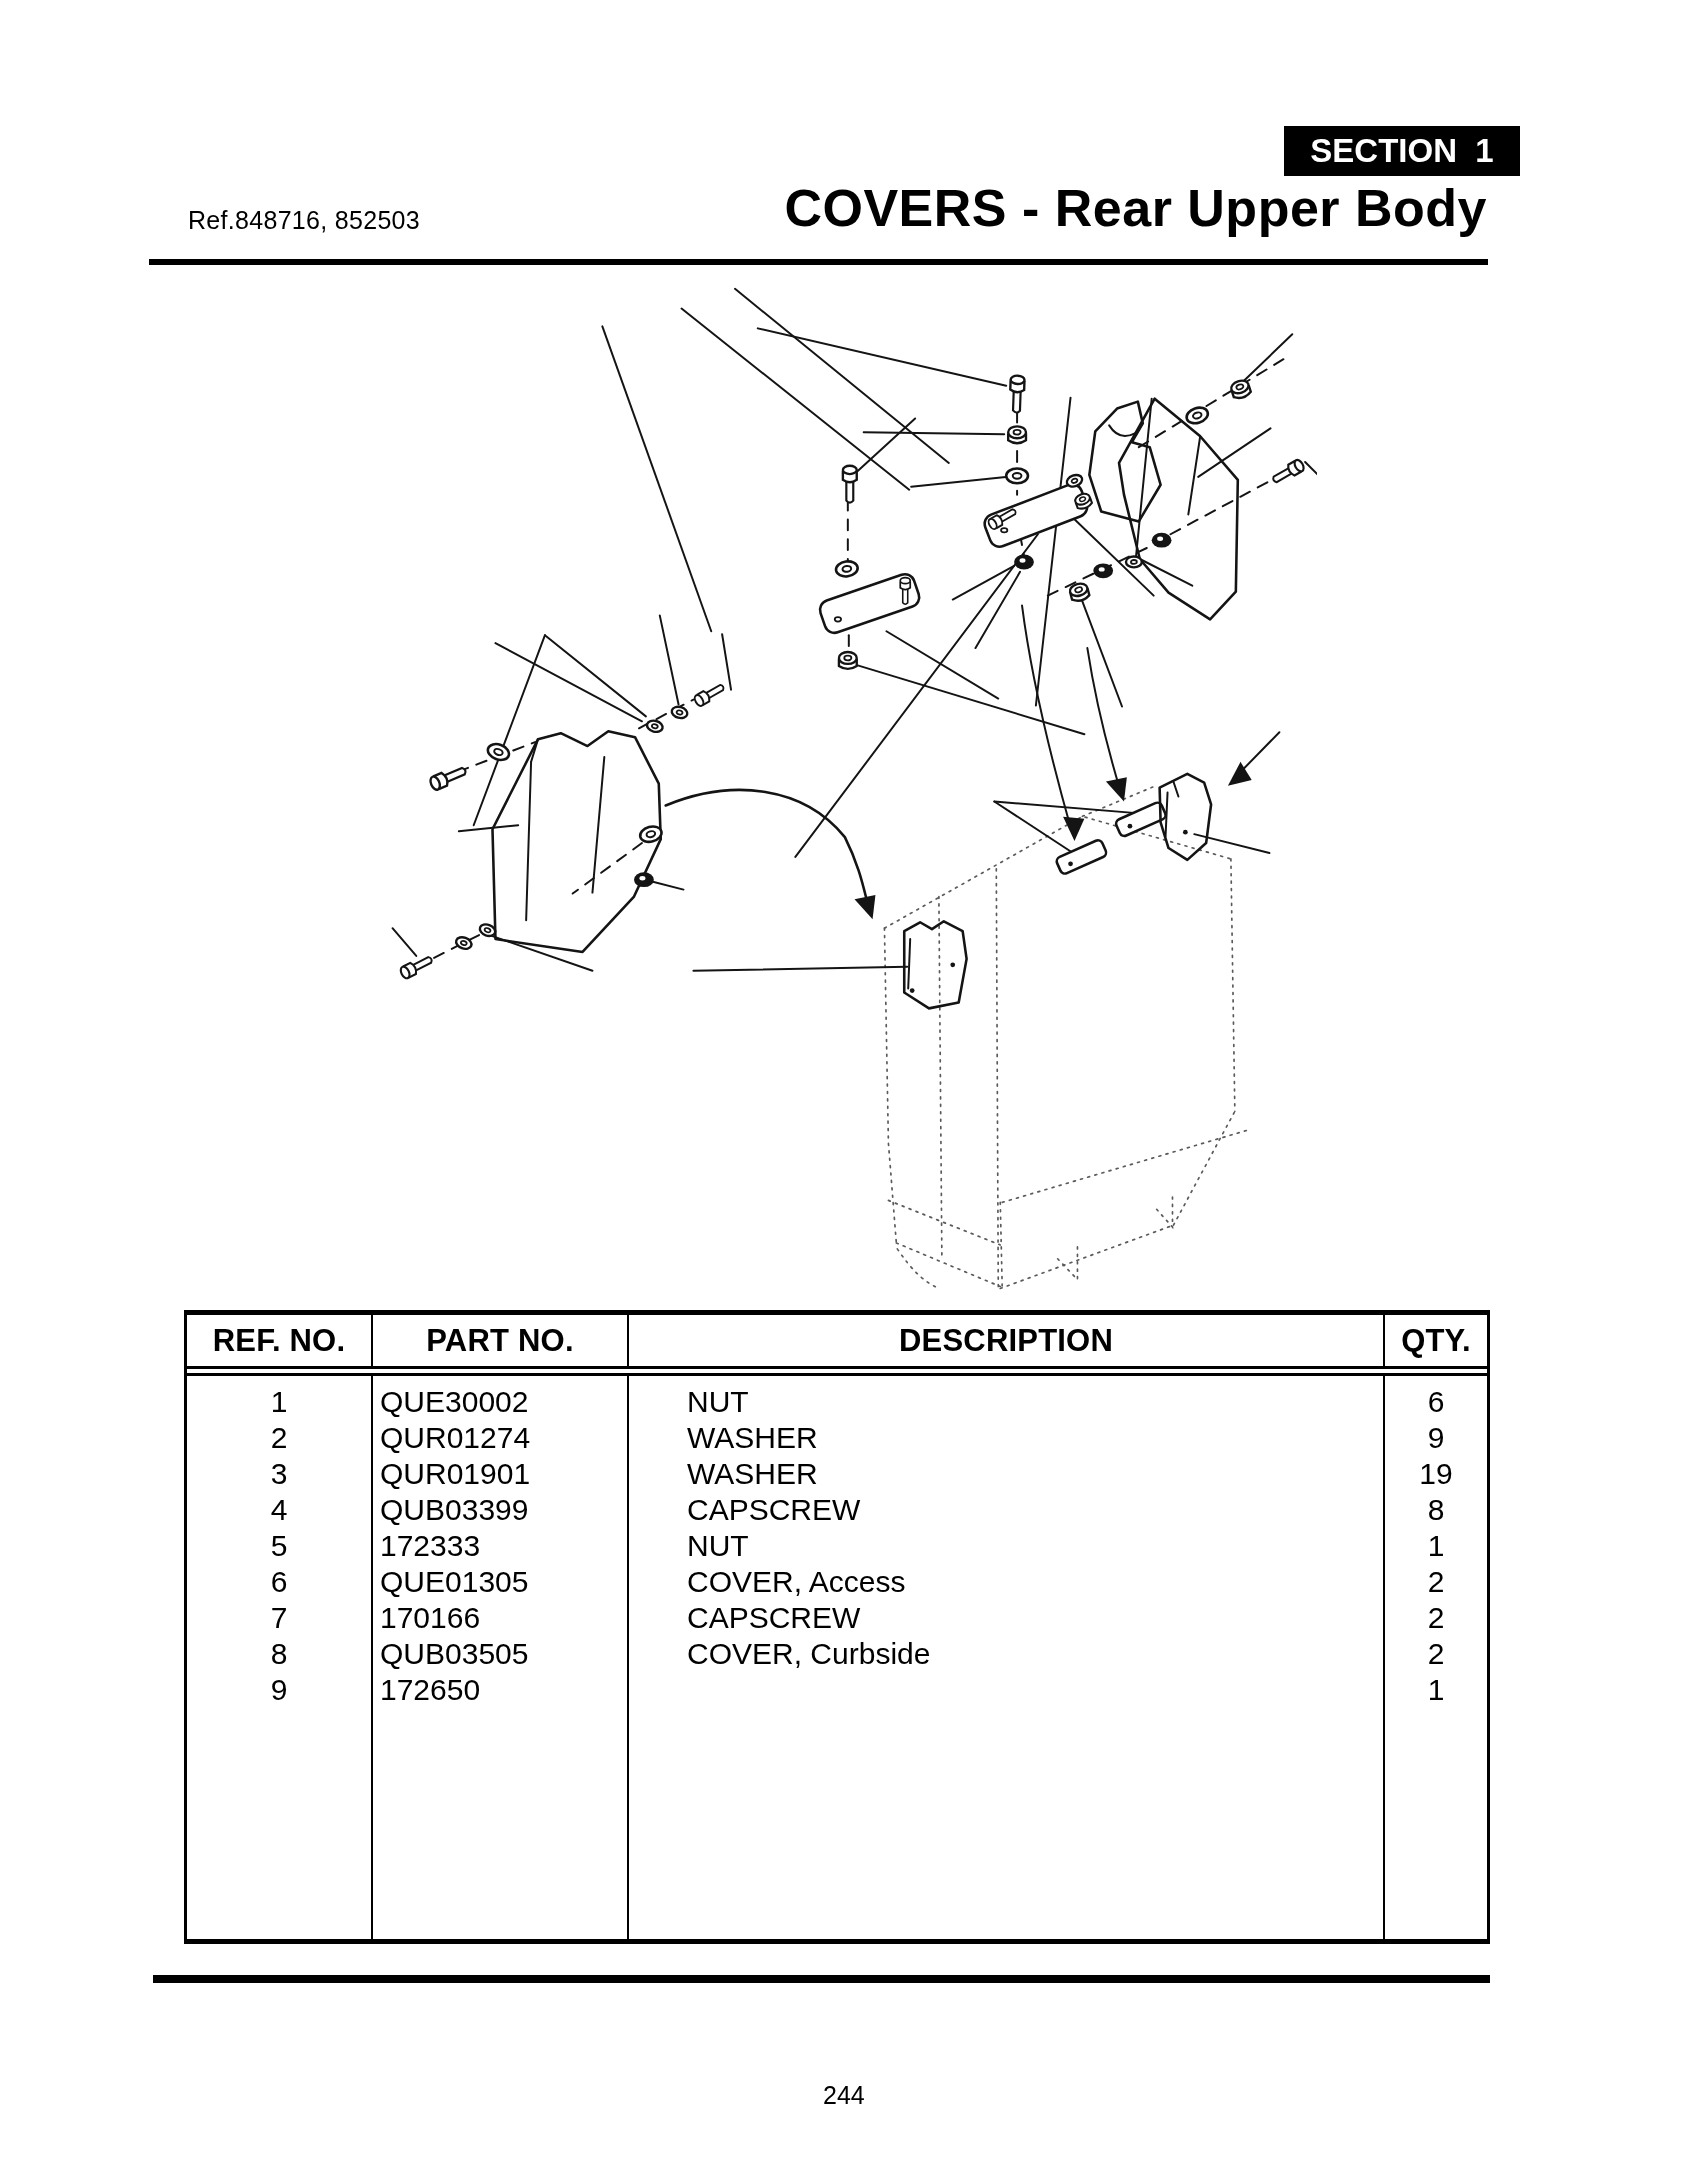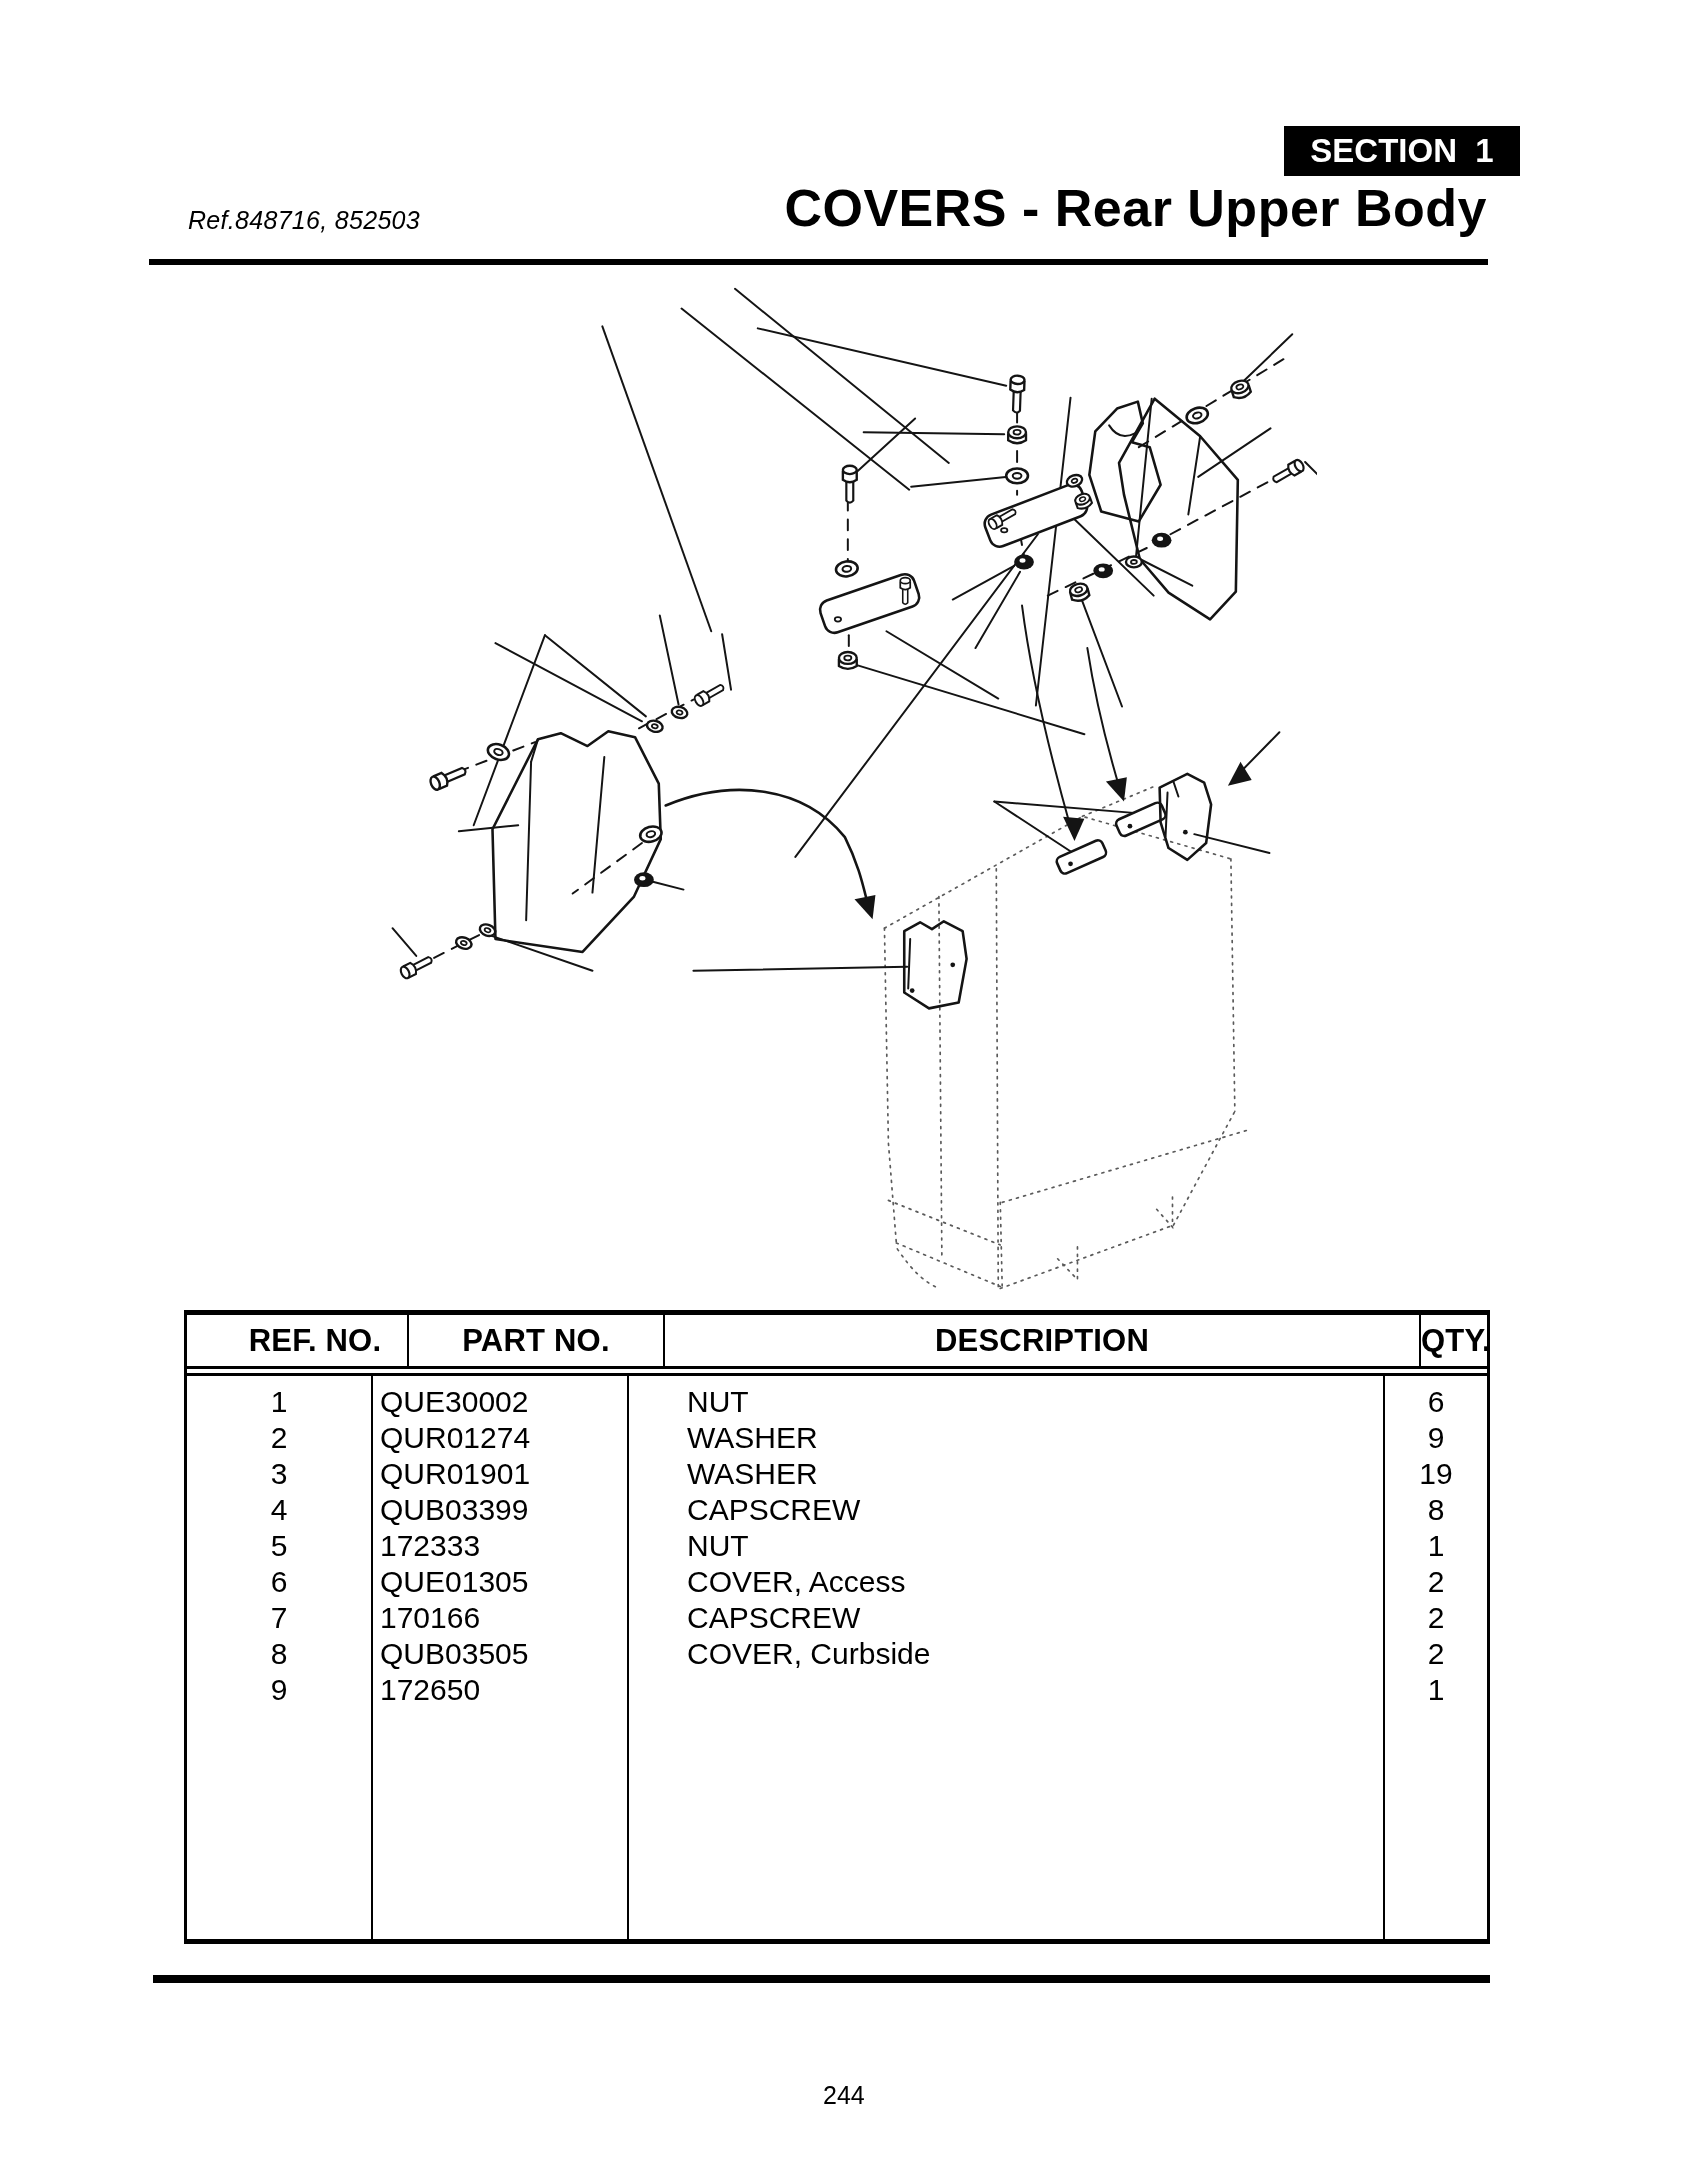--- a/index.html
+++ b/index.html
@@ -1,39 +1,39 @@
 <!DOCTYPE html>
 <html><head>
 <meta charset="utf-8">
 <style>
   html,body{margin:0;padding:0;background:#e8e8e8;}
   .page{
     position:relative;width:1683px;height:2178px;background:#fff;
     font-family:"Liberation Sans",sans-serif;color:#000;overflow:hidden;margin:0 auto;
   }
   
-  .ref-label{position:absolute;left:188px;top:206px;font-size:25px;font-style:italic;letter-spacing:0.3px;}
+  .ref-label{position:absolute;left:188px;top:206px;font-size:25px;letter-spacing:0.3px;}
   .section-badge{
     position:absolute;left:1284px;top:126px;width:236px;height:50px;background:#000;color:#fff;
     display:flex;align-items:center;justify-content:center;font-weight:bold;font-size:33px;white-space:pre;
   }
   .page-title{
     position:absolute;left:594px;top:182px;width:893px;text-align:right;
     font-size:52px;font-weight:bold;letter-spacing:0.5px;line-height:1;
   }
   .title-rule{position:absolute;left:149px;top:259px;width:1339px;height:6px;background:#000;}
   
   .diagram{position:absolute;left:248px;top:267px;width:1069px;height:1069px;}
   
   .ptable{
     position:absolute;left:184px;top:1310px;width:1306px;height:634px;box-sizing:border-box;
     border:3px solid #000;border-top-width:5px;border-bottom-width:5px;
     display:flex;flex-direction:column;
   }
-  .thead{display:grid;grid-template-columns:184px 256px 756px 1fr;border-bottom:10px double #000;height:51px;padding-left:36px;}
+  .thead{display:grid;grid-template-columns:184px 256px 756px 1fr;border-bottom:10px double #000;height:51px;}
   .thead .hcell{
     display:flex;align-items:center;justify-content:center;
     font-weight:bold;font-size:31px;border-left:2px solid #000;letter-spacing:0.2px;
   }
   .thead .hcell:first-child{border-left:none;}
   .tbody{display:grid;grid-template-columns:184px 256px 756px 1fr;flex:1;}
   .tcol{border-left:2px solid #000;padding-top:8px;box-sizing:border-box;}
   .tcol:first-child{border-left:none;}
   .cellrow{height:36px;line-height:36px;font-size:30px;white-space:nowrap;}
   .col-ref .cellrow,.col-qty .cellrow{text-align:center;}

